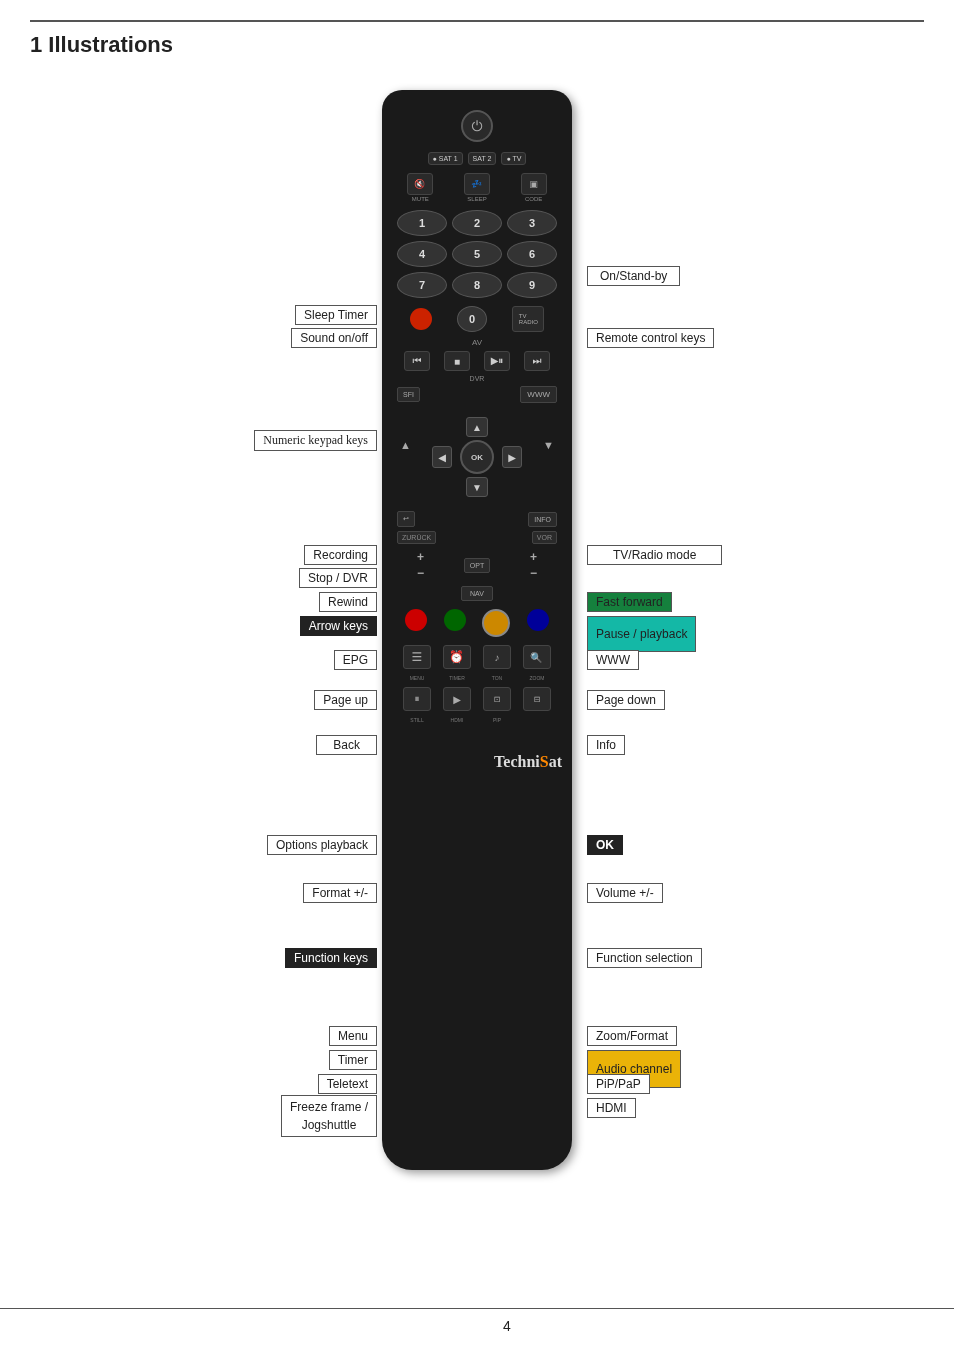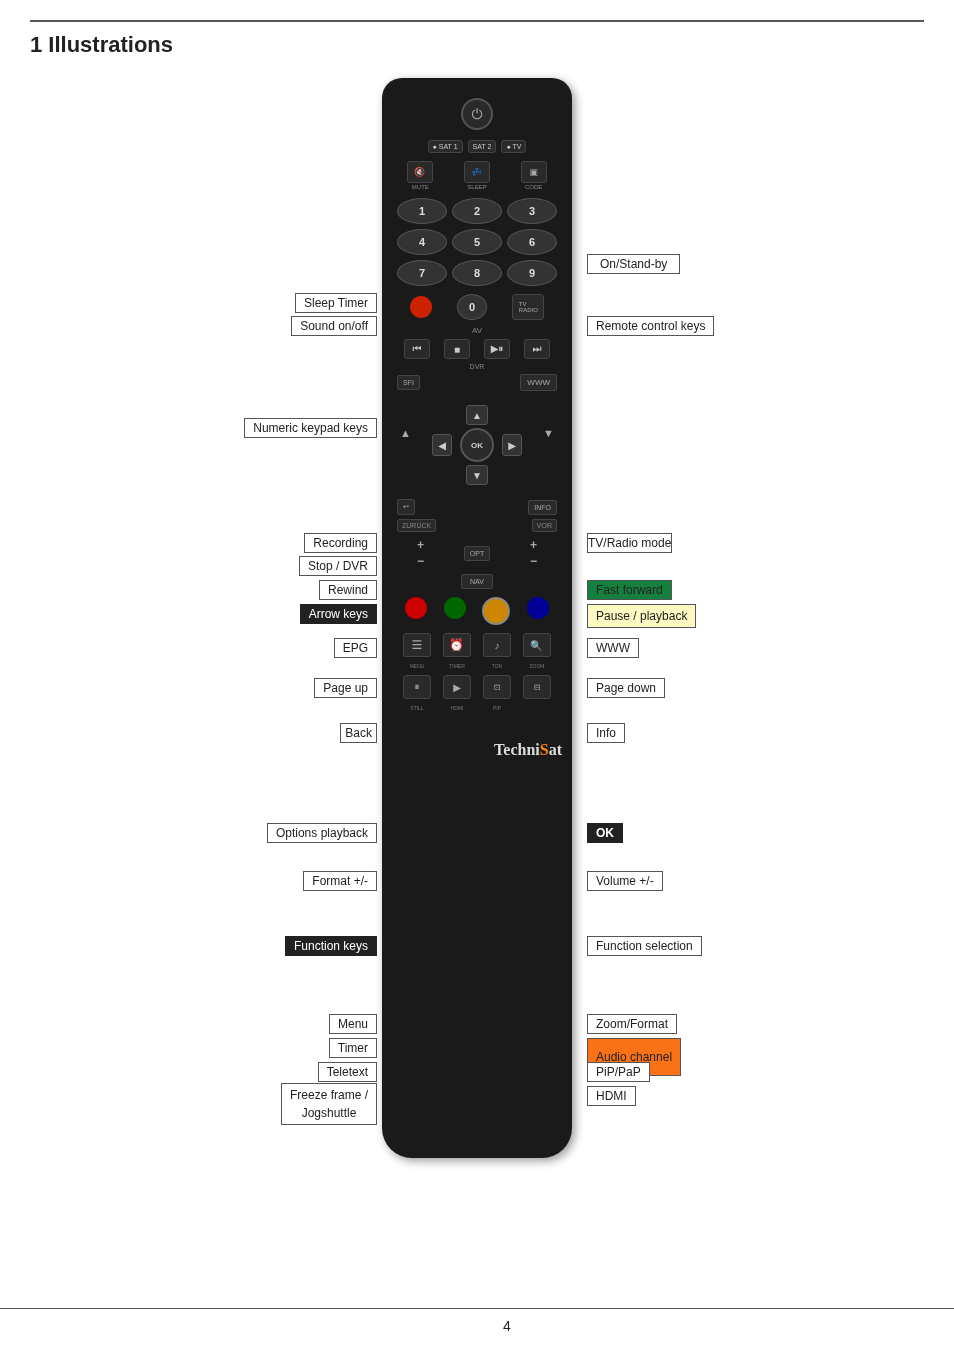--- a/index.html
+++ b/index.html
@@ -18,21 +18,21 @@
       padding: 20px 30px;
       position: relative;
     }
     .top-border {
       border-top: 2px solid #555;
       margin-bottom: 10px;
     }
     .section-title {
       font-size: 22px;
       font-weight: bold;
-      margin-bottom: 20px;
+      margin-bottom: 32px;
     }
     .main-content {
       position: relative;
       width: 100%;
       min-height: 1200px;
     }
     
     .remote-container {
       position: absolute;
       left: 50%;
@@ -523,21 +523,21 @@
     </div>
 
     <div style="position:absolute; top:215px; right:calc(50% + 100px); border:1px solid #555; background:#fff; padding:2px 8px; font-size:12px; white-space:nowrap;">
       <span>Sleep Timer</span>
     </div>
 
     <div style="position:absolute; top:238px; right:calc(50% + 100px); border:1px solid #555; background:#fff; padding:2px 8px; font-size:12px; white-space:nowrap;">
       <span>Sound on/off</span>
     </div>
 
-    <div style="position:absolute; top:340px; right:calc(50% + 100px); border:1px solid #555; background:#fff; padding:2px 8px; font-size:12px; white-space:nowrap;">
+    <div style="position:absolute; top:340px; right:calc(50% + 100px); border:1px solid #555; background:#fff; padding:2px 8px; font-size:12px; white-space:nowrap;font-family:Liberation Serif, serif;">
       <span>Numeric keypad keys</span>
     </div>
 
     <div style="position:absolute; top:455px; right:calc(50% + 100px); border:1px solid #555; background:#fff; padding:2px 8px; font-size:12px; white-space:nowrap;">
       <span>Recording</span>
     </div>
 
     <div style="position:absolute; top:478px; right:calc(50% + 100px); border:1px solid #555; background:#fff; padding:2px 8px; font-size:12px; white-space:nowrap;">
       <span>Stop / DVR</span>
     </div>
@@ -551,21 +551,21 @@
     </div>
 
     <div style="position:absolute; top:560px; right:calc(50% + 100px); border:1px solid #555; background:#fff; padding:2px 8px; font-size:12px; white-space:nowrap;">
       <span>EPG</span>
     </div>
 
     <div style="position:absolute; top:600px; right:calc(50% + 100px); border:1px solid #555; background:#fff; padding:2px 8px; font-size:12px; white-space:nowrap;">
       <span>Page up</span>
     </div>
 
-    <div style="position:absolute; top:645px; right:calc(50% + 100px); border:1px solid #555; background:#fff; padding:2px 4px; font-size:12px; white-space:nowrap;margin-left:32px;">
+    <div style="position:absolute; top:645px; right:calc(50% + 100px); border:1px solid #555; background:#fff; padding:2px 16px; font-size:12px; white-space:nowrap;margin-left:32px;">
       <span>Back</span>
     </div>
 
     <div style="position:absolute; top:745px; right:calc(50% + 100px); border:1px solid #555; background:#fff; padding:2px 8px; font-size:12px; white-space:nowrap;">
       <span>Options playback</span>
     </div>
 
     <div style="position:absolute; top:793px; right:calc(50% + 100px); border:1px solid #555; background:#fff; padding:2px 8px; font-size:12px; white-space:nowrap;">
       <span>Format +/-</span>
     </div>
@@ -591,29 +591,29 @@
     </div>
 
     <div style="position:absolute; top:176px; left:calc(50% + 100px + 10px); border:1px solid #555; background:#fff; padding:2px 12px; font-size:12px; white-space:nowrap;">
       <span>On/Stand-by</span>
     </div>
 
     <div style="position:absolute; top:238px; left:calc(50% + 100px + 10px); border:1px solid #555; background:#fff; padding:2px 8px; font-size:12px; white-space:nowrap;">
       <span>Remote control keys</span>
     </div>
 
-    <div style="position:absolute; top:455px; left:calc(50% + 100px + 10px); border:1px solid #555; background:#fff; padding:2px 0; font-size:12px; white-space:nowrap;">
+    <div style="position:absolute; top:455px; left:calc(50% + 100px + 10px); border:1px solid #555; background:#fff; padding:2px 25px; font-size:12px; white-space:nowrap;">
       <span>TV/Radio mode</span>
     </div>
 
     <div style="position:absolute; top:502px; left:calc(50% + 100px + 10px); border:1px solid #555; background:#15803d; padding:2px 8px; font-size:12px; white-space:nowrap;">
       <span>Fast forward</span>
     </div>
 
-    <div style="position:absolute; top:526px; left:calc(50% + 100px + 10px); border:1px solid #555; background:#fef9c3; padding:4px 8px; font-size:12px; white-space:nowrap;">
+    <div style="position:absolute; top:526px; left:calc(50% + 100px + 10px); border:1px solid #555; background:#14b8a6; padding:10px 8px; font-size:12px; white-space:nowrap;">
       <span>Pause / playback</span>
     </div>
 
     <div style="position:absolute; top:560px; left:calc(50% + 100px + 10px); border:1px solid #555; background:#fff; padding:2px 8px; font-size:12px; white-space:nowrap;">
       <span>WWW</span>
     </div>
 
     <div style="position:absolute; top:600px; left:calc(50% + 100px + 10px); border:1px solid #555; background:#fff; padding:2px 8px; font-size:12px; white-space:nowrap;">
       <span>Page down</span>
     </div>
@@ -631,21 +631,21 @@
     </div>
 
     <div style="position:absolute; top:858px; left:calc(50% + 100px + 10px); border:1px solid #555; background:#fff; padding:2px 8px; font-size:12px; white-space:nowrap;">
       <span>Function selection</span>
     </div>
 
     <div style="position:absolute; top:936px; left:calc(50% + 100px + 10px); border:1px solid #555; background:#fff; padding:2px 8px; font-size:12px; white-space:nowrap;">
       <span>Zoom/Format</span>
     </div>
 
-    <div style="position:absolute; top:960px; left:calc(50% + 100px + 10px); border:1px solid #555; background:#f97316; padding:11px 8px; font-size:12px; white-space:nowrap;">
+    <div style="position:absolute; top:960px; left:calc(50% + 100px + 10px); border:1px solid #555; background:#eab308; padding:11px 8px; font-size:12px; white-space:nowrap;">
       <span>Audio channel</span>
     </div>
 
     <div style="position:absolute; top:984px; left:calc(50% + 100px + 10px); border:1px solid #555; background:#fff; padding:2px 8px; font-size:12px; white-space:nowrap;">
       <span>PiP/PaP</span>
     </div>
 
     <div style="position:absolute; top:1008px; left:calc(50% + 100px + 10px); border:1px solid #555; background:#fff; padding:2px 8px; font-size:12px; white-space:nowrap;">
       <span>HDMI</span>
     </div>

